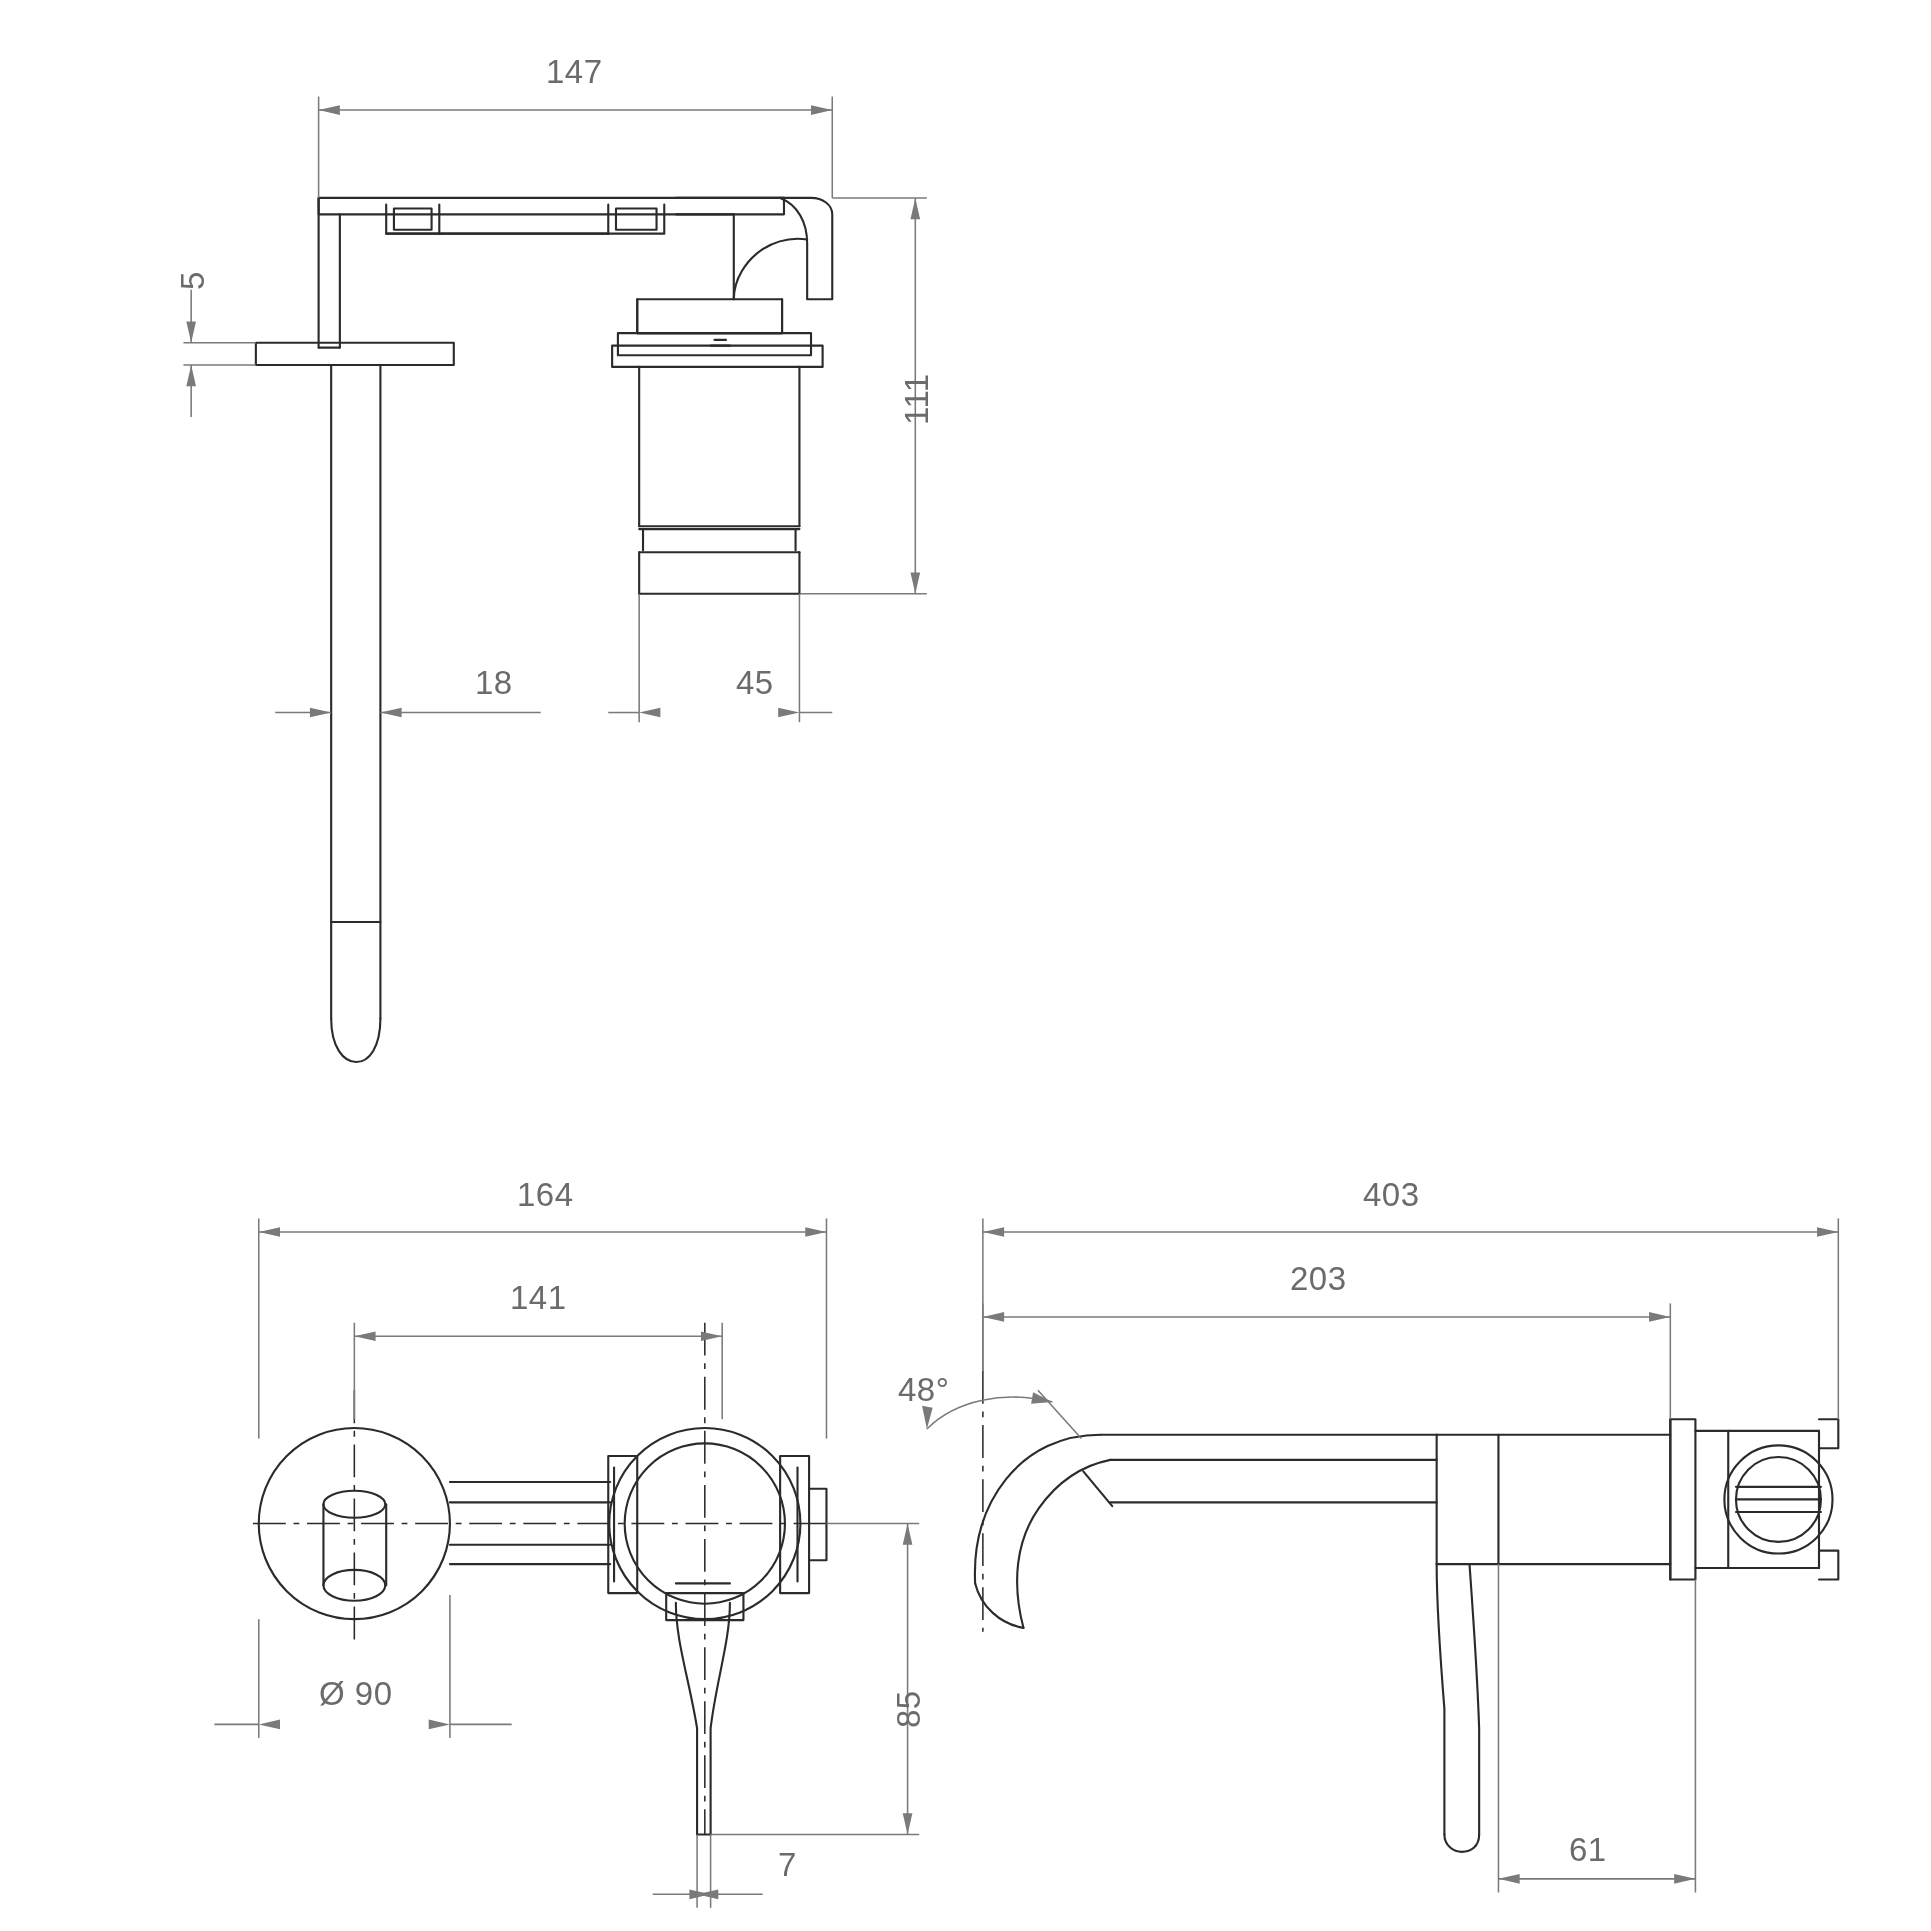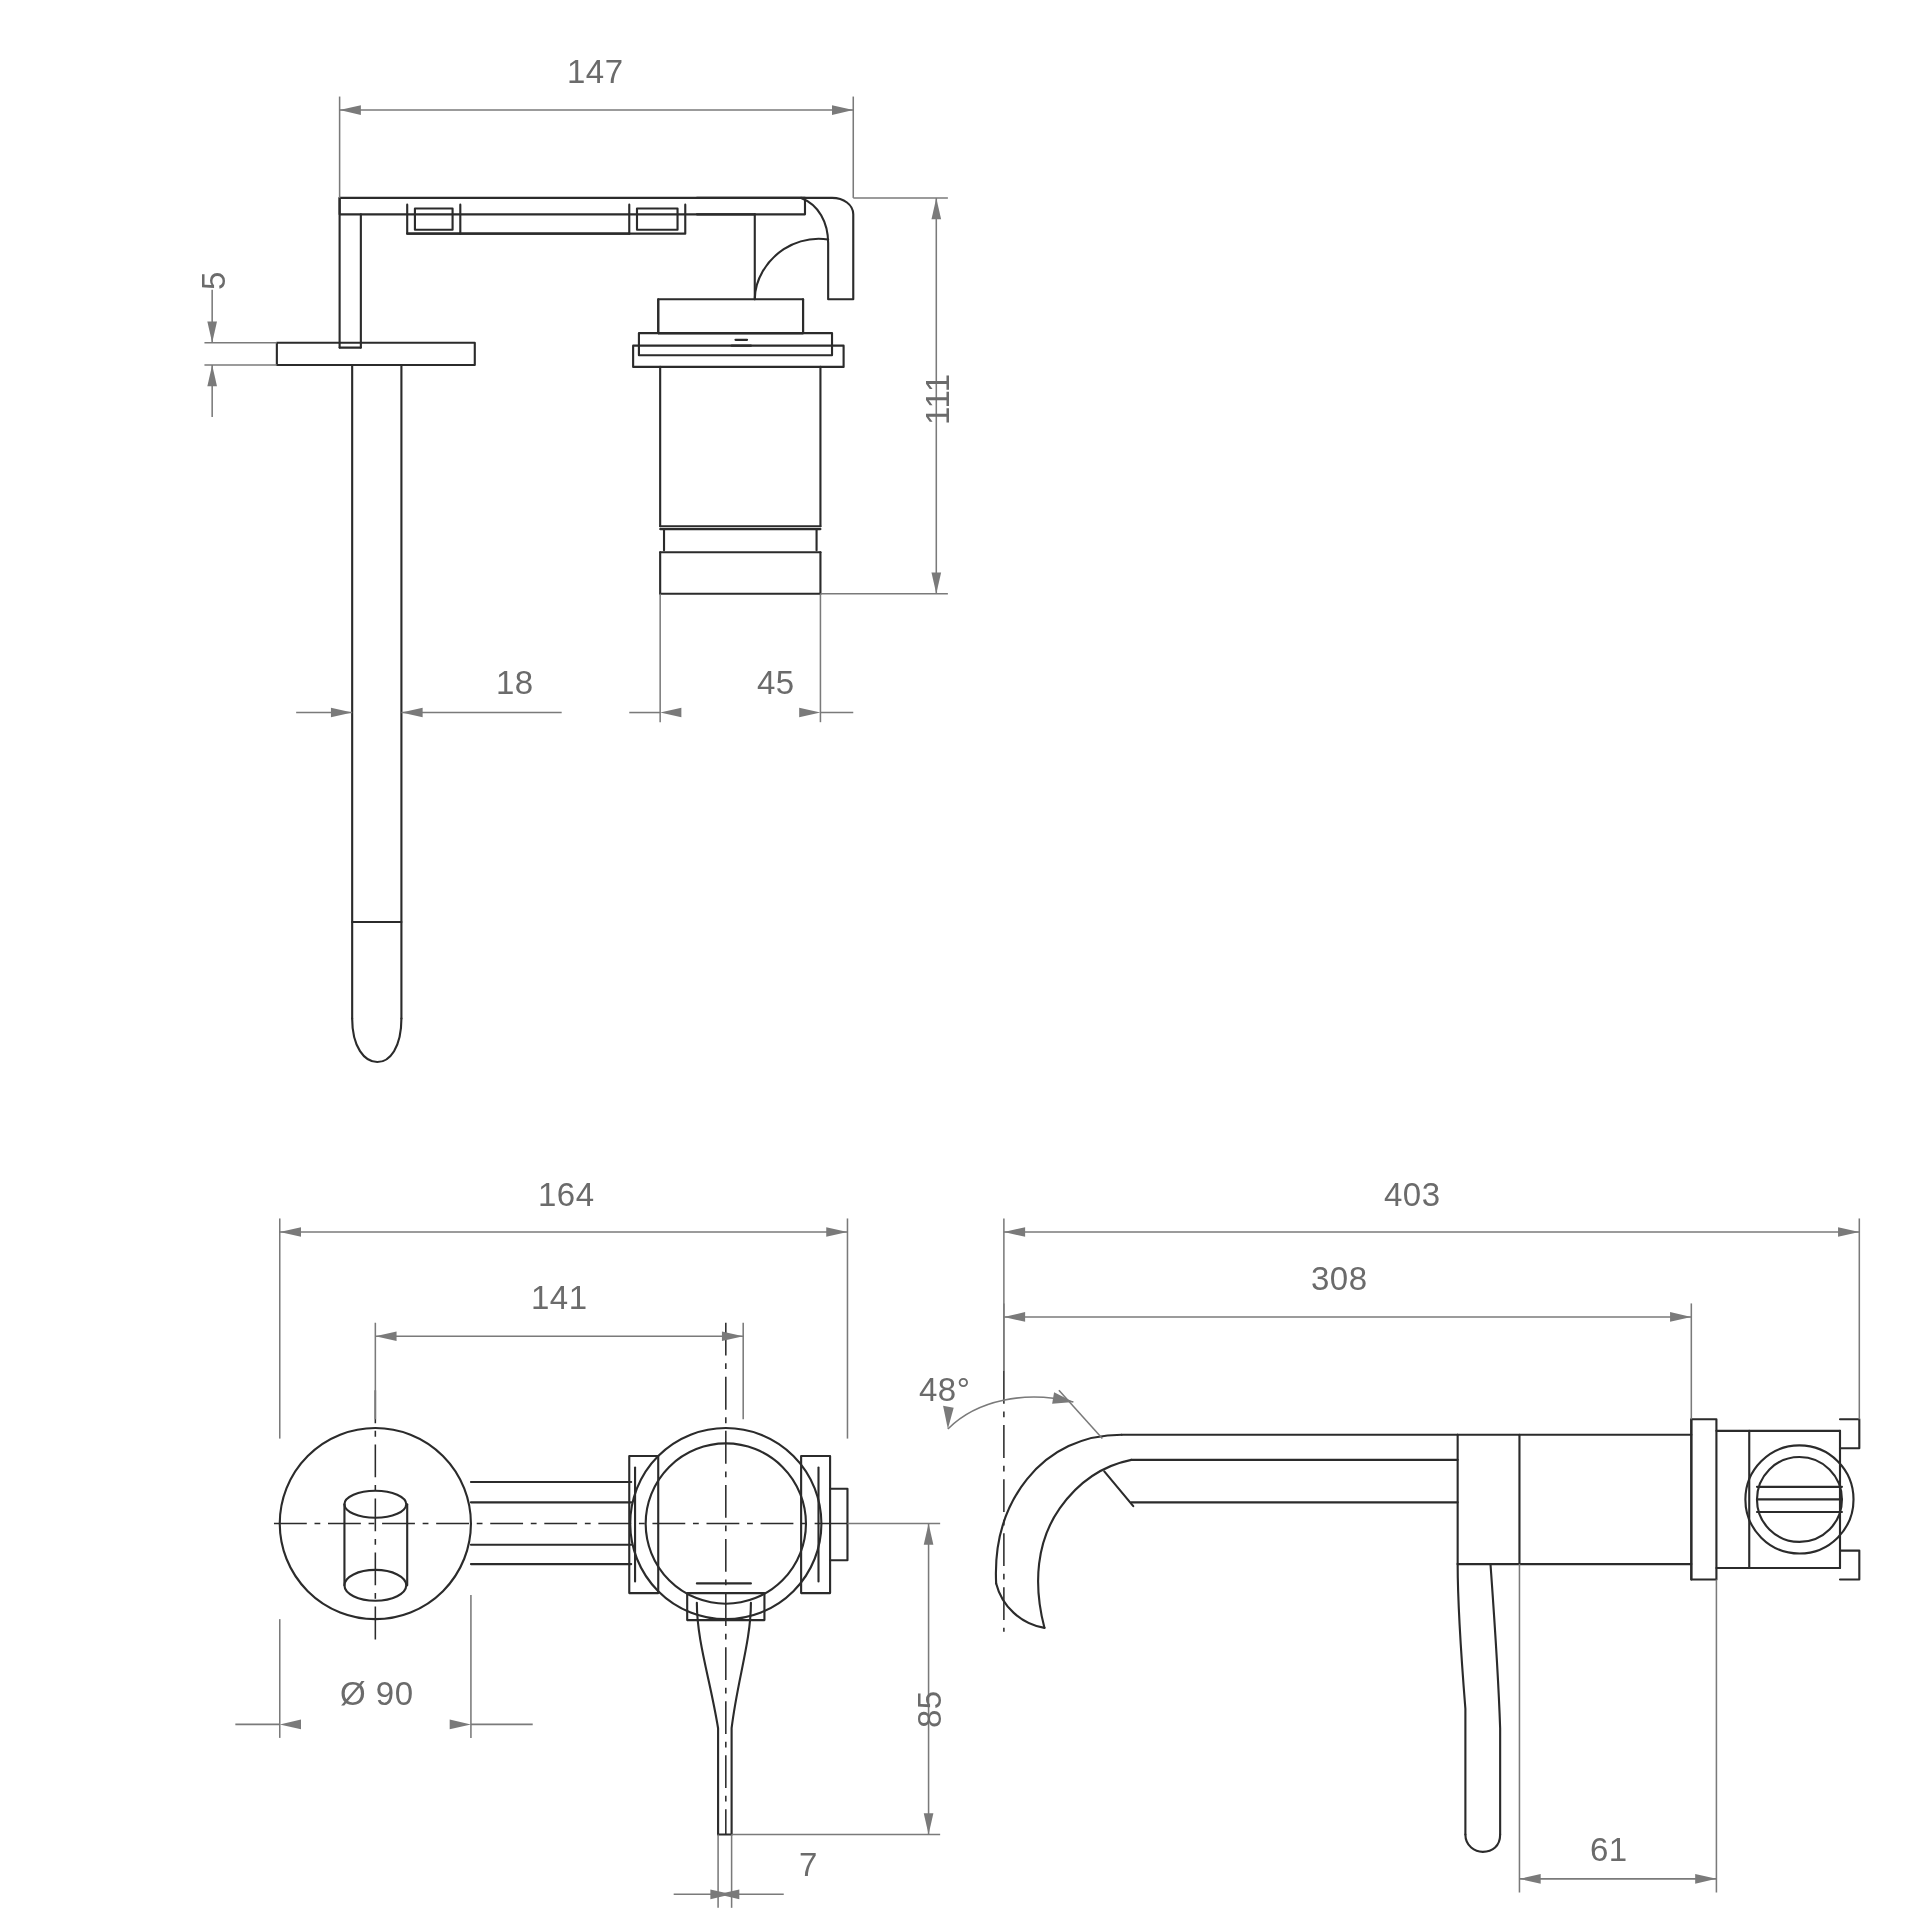--- a/index.html
+++ b/index.html
@@ -11,21 +11,20 @@
     width: 1931px;
     height: 1931px;
     font-family: "Liberation Sans", sans-serif;
     color: #5a5a5a;
     overflow: hidden;
   }
   #sheet {
     position: relative;
     width: 1577px;
     height: 1931px;
-    margin-left: 21px;
   }
   svg.drawing {
     position: absolute;
     left: 0;
     top: 0;
     width: 1931px;
     height: 1931px;
   }
   .dim-text {
     position: absolute;
@@ -268,18 +267,18 @@
   <div class="dim-text" style="left: 475px; top: 664px;">18</div>
   <div class="dim-text" style="left: 736px; top: 664px;">45</div>
 
   <div class="dim-text" style="left: 517px; top: 1176px; text-align: right;">164</div>
   <div class="dim-text" style="left: 510px; top: 1279px;">141</div>
   <div class="dim-text" style="left: 319px; top: 1675px;">Ø 90</div>
   <div class="dim-text vert" style="left: 890px; top: 1728px;">85</div>
   <div class="dim-text" style="left: 778px; top: 1846px;">7</div>
 
   <div class="dim-text" style="left: 1363px; top: 1176px;">403</div>
-  <div class="dim-text" style="left: 1290px; top: 1260px;">308</div>
+  <div class="dim-text" style="left: 1290px; top: 1260px;">203</div>
   <div class="dim-text" style="left: 898px; top: 1371px;">48°</div>
   <div class="dim-text" style="left: 1569px; top: 1831px;">61</div>
 
 </div>
 
 
 </body></html>

